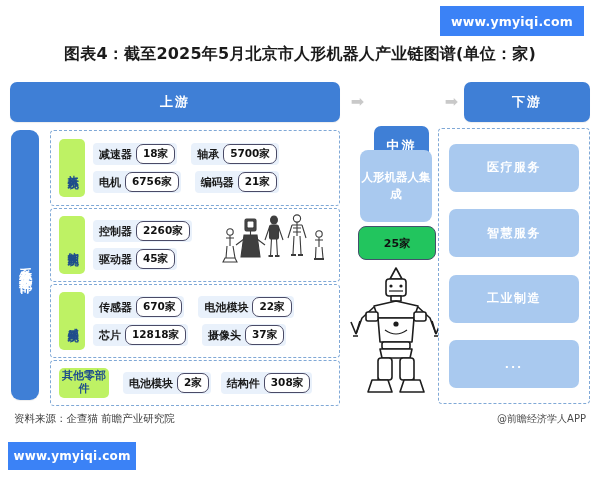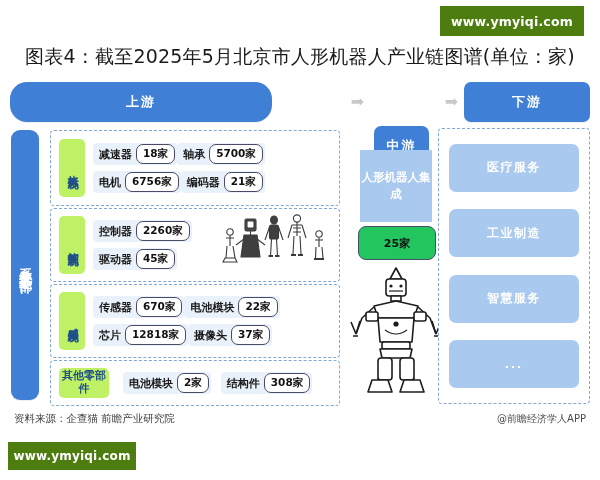--- a/index.html
+++ b/index.html
@@ -3,42 +3,42 @@
 <meta charset="utf-8">
 <style>
   html,body{margin:0;padding:0;}
   body{
     width:600px;height:480px;position:relative;overflow:hidden;
     background:#ffffff;
     font-family:"DejaVu Sans","Liberation Sans",sans-serif;
     color:#222;
   }
   .wm{
-    position:absolute;background:#4d7c0f;color:#fff;
+    position:absolute;background:#3b82f6;color:#fff;
     font-family:"DejaVu Sans","Liberation Sans",sans-serif;
     font-weight:bold;letter-spacing:.2px;
     display:flex;align-items:center;justify-content:center;
   }
   #wm-top{right:16px;top:6px;width:144px;height:30px;font-size:12.5px;}
   #wm-bottom{left:8px;bottom:10px;width:128px;height:28px;font-size:12px;}
 
   #title{
     position:absolute;left:0;right:0;top:44px;text-align:center;
-    font-size:19px;font-weight:normal;color:#1b1b1b;letter-spacing:.2px;
+    font-size:16px;font-weight:bold;color:#1b1b1b;letter-spacing:.2px;
   }
 
   
   #header{position:absolute;left:10px;top:82px;width:580px;height:40px;}
   .hdr{
     position:absolute;top:0;height:40px;border-radius:7px;
     background:#3f7fd6;color:#fff;font-size:13px;font-weight:bold;
     display:flex;align-items:center;justify-content:center;letter-spacing:2px;
     box-shadow:0 1px 1px rgba(0,0,0,.07);
   }
-  #hdr-up{left:0;width:262px;border-radius:17px;}
+  #hdr-up{left:0;width:330px;}
   #hdr-mid{left:364px;width:55px;margin-top:44px;}
   #hdr-down{left:454px;width:126px;}
   .arrow{
     position:absolute;top:13px;width:15px;height:14px;color:#c9c9c9;
     font-size:16px;line-height:14px;text-align:center;
   }
   #arrow1{left:340px;}
   #arrow2{left:434px;}
 
   
@@ -65,40 +65,40 @@
   .gtag{
     flex:0 0 auto;margin-left:8px;background:#bef264;border-radius:5px;
     color:#1f4e8c;font-size:11px;font-weight:bold;text-align:center;
     display:flex;align-items:center;justify-content:center;line-height:1.15;
   }
   .gtag.vert{width:26px;height:58px;writing-mode:vertical-rl;letter-spacing:1px;}
   .gtag.box{width:46px;height:30px;padding:0 2px;}
 
   .rows{flex:1 1 auto;display:flex;flex-direction:column;justify-content:center;
         gap:6px;padding:0 6px 0 8px;}
-  .row{display:flex;align-items:center;}
+  .row{display:flex;align-items:center;gap:14px;}
   .cell{
     display:flex;align-items:center;background:#e9f1fb;border-radius:4px;
     padding:1px 2px 1px 6px;
   }
   .cell .lbl{font-size:11px;font-weight:bold;color:#1a1a1a;white-space:nowrap;padding-right:4px;}
   .cell .val{
     background:#fff;border:1.1px solid #4a4a66;border-radius:7px;
     font-size:10.5px;font-weight:bold;color:#111;
     padding:2px 6px;white-space:nowrap;
   }
   .row.single{gap:22px;}
 
   
   #crowd{position:absolute;left:218px;top:214px;width:112px;height:58px;opacity:.92;}
 
   
   #mid-box{
     position:absolute;left:360px;top:150px;width:72px;height:72px;
-    background:#a9c9ef;border-radius:1px;color:#fff;font-size:11.5px;
+    background:#a9c9ef;border-radius:8px;color:#fff;font-size:11.5px;
     font-weight:bold;line-height:1.45;display:flex;align-items:center;
     justify-content:center;text-align:center;
   }
   #mid-count{
     position:absolute;left:358px;top:226px;width:76px;height:32px;
     background:#22c55e;border:1.2px solid #44506b;border-radius:8px;
     font-size:11px;font-weight:bold;color:#111;
     display:flex;align-items:center;justify-content:center;
   }
   #mascot{position:absolute;left:344px;top:262px;width:104px;height:138px;}
@@ -305,21 +305,21 @@
     <circle cx="52" cy="62" r="2.6"></circle>
   </g>
   <g fill="none" stroke="#1d1d1d" stroke-width="1.2">
     <path d="M45 29 L59 29"></path>
     <path d="M41 68 Q52 76 63 68"></path>
   </g>
 </svg>
 
 <div id="down">
   <div class="dbox">医疗服务</div>
+  <div class="dbox">智慧服务</div>
   <div class="dbox">工业制造</div>
-  <div class="dbox">智慧服务</div>
   <div class="dbox dots">...</div>
 </div>
 
 <div id="src">资料来源：企查猫 前瞻产业研究院</div>
 <div id="app">@前瞻经济学人APP</div>
 
 <div class="wm" id="wm-bottom">www.ymyiqi.com</div>
 
 </body></html>

